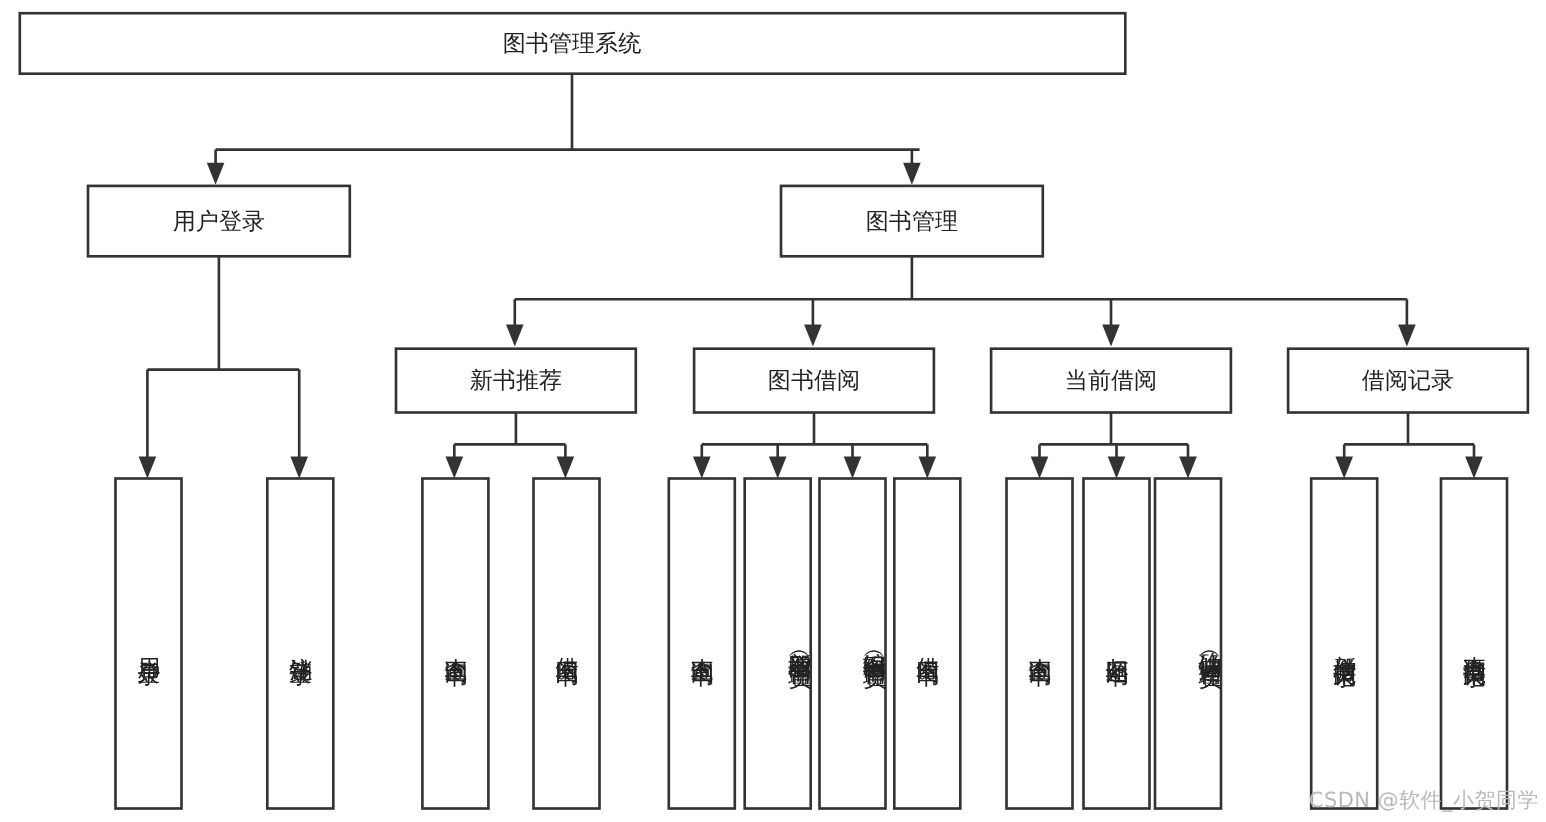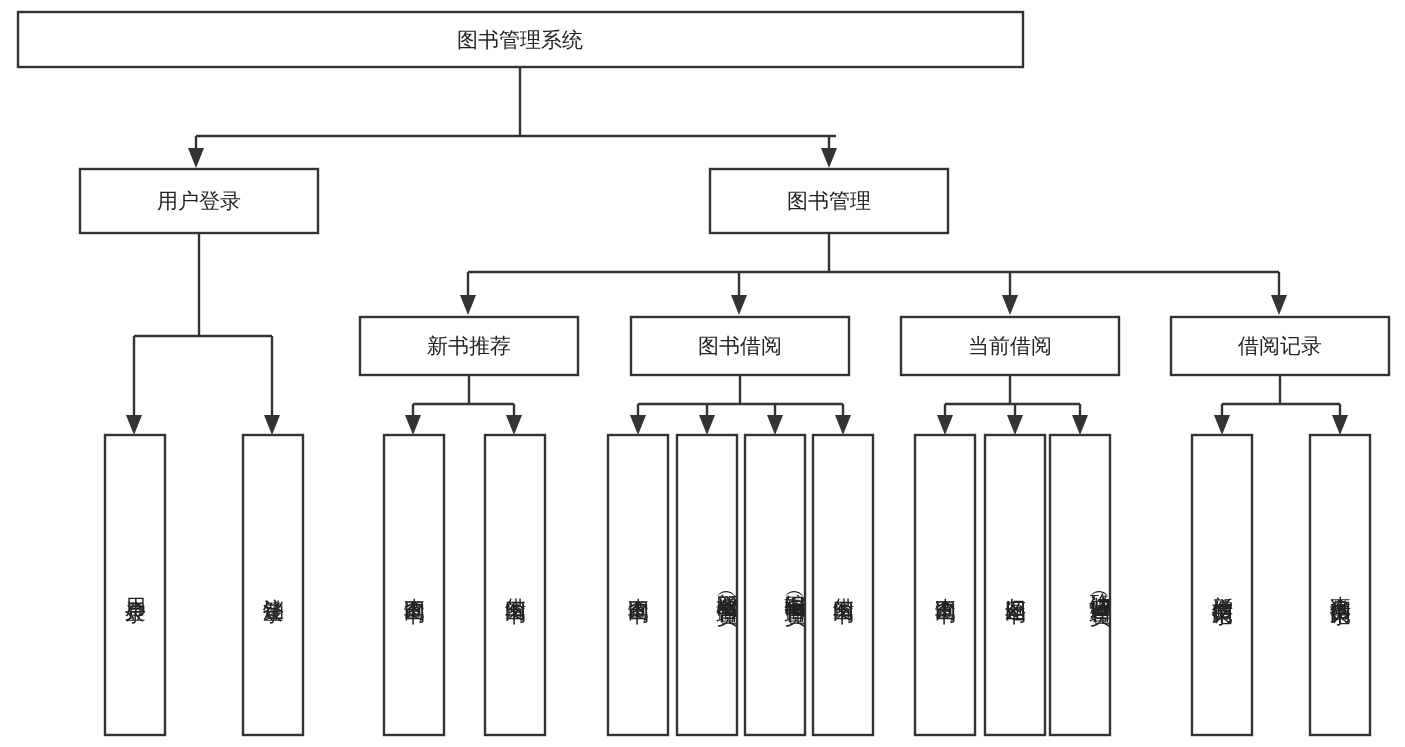--- a/index.html
+++ b/index.html
@@ -223,14 +223,15 @@
   <div class="leaf-label" style="left:745px; top:437px; width:60px; height:296px; align-items:flex-start;">编辑图书（管理员）</div>
   <div class="leaf-label" style="left:813px; top:435px; width:60px; height:300px;">借阅图书</div>
 
   <div class="leaf-label" style="left:915px; top:435px; width:60px; height:300px;">查询图书</div>
   <div class="leaf-label" style="left:985px; top:435px; width:60px; height:300px;">归还图书</div>
   <div class="leaf-label" style="left:1050px; top:437px; width:60px; height:296px; align-items:flex-start;">确认归还（管理员）</div>
 
   <div class="leaf-label" style="left:1192px; top:435px; width:60px; height:300px;">新增借阅记录</div>
   <div class="leaf-label" style="left:1310px; top:435px; width:60px; height:300px;">查询借阅记录</div>
 
+  <div class="watermark">CSDN @软件_小贺同学</div>
 
 </div>
 
 </body></html>

